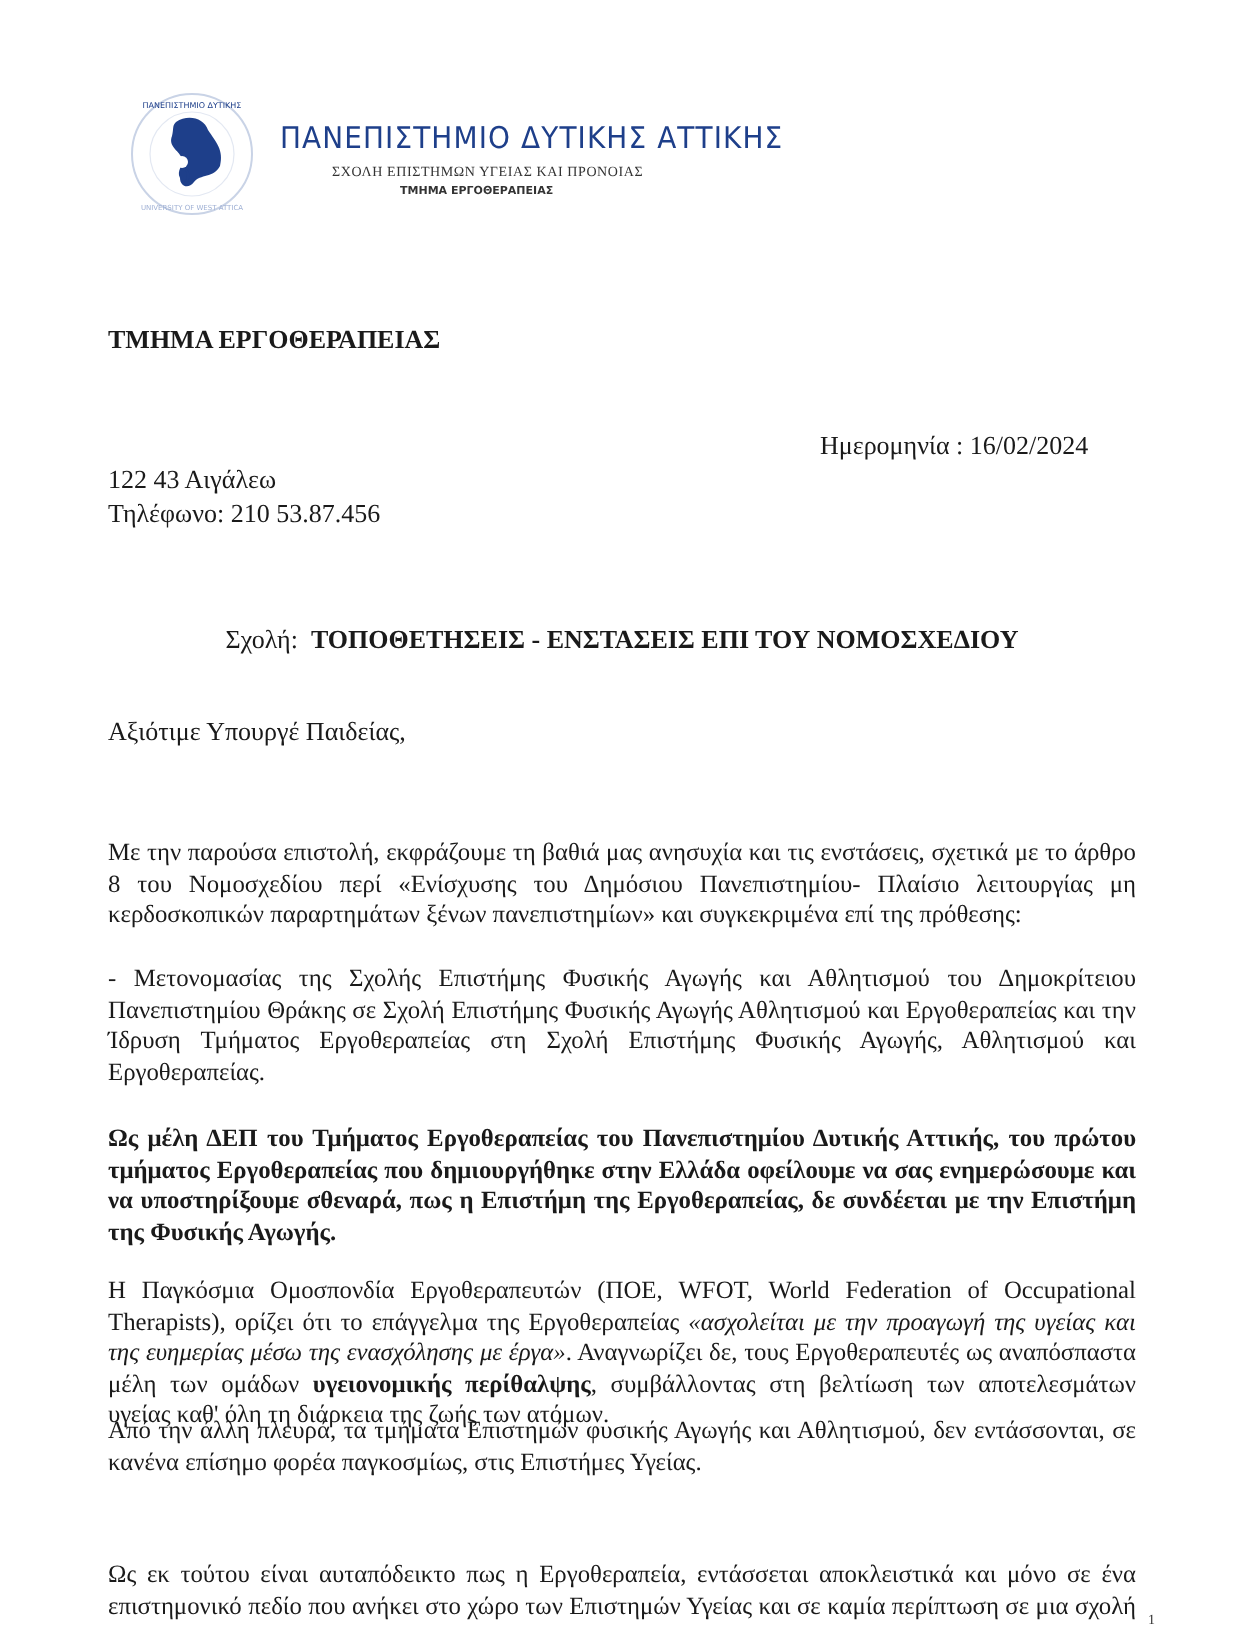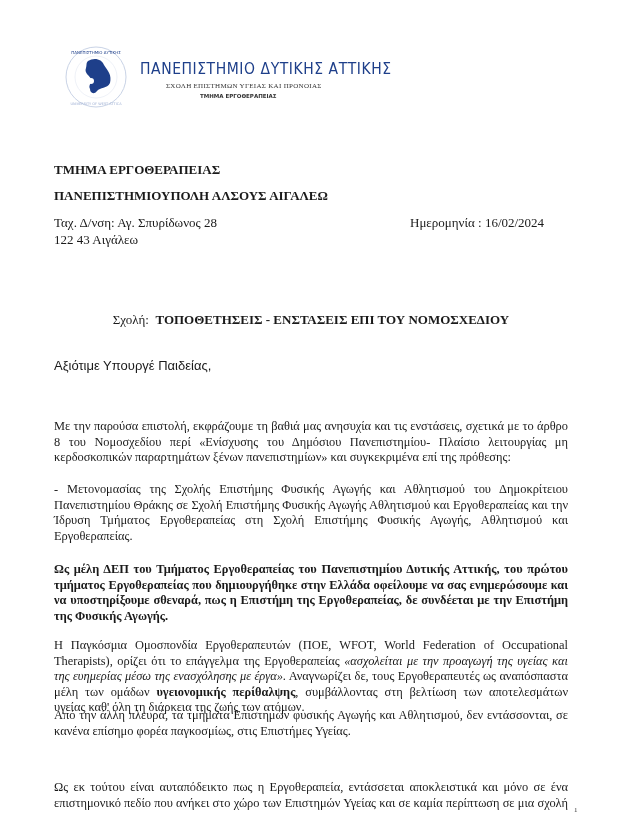--- a/index.html
+++ b/index.html
@@ -17,21 +17,21 @@
              font-size:5.5px; font-weight:bold; color:#333; white-space:nowrap; }
 
   
   .hdr { position:absolute; left:54px; font-family:"Liberation Serif",serif; font-weight:bold; font-size:13px; white-space:nowrap; }
   .addr { position:absolute; left:54px; font-family:"Liberation Serif",serif; font-size:13px; line-height:16px; white-space:nowrap; }
   .date { position:absolute; left:410px; top:215px; font-family:"Liberation Serif",serif; font-size:13px; white-space:nowrap;text-align:right; }
 
   .subject { position:absolute; left:0; width:622px; top:312px; text-align:center; font-family:"Liberation Serif",serif; font-size:13px; white-space:nowrap; }
   .subject b { font-weight:bold; }
 
-  .greet { position:absolute; left:54px; top:358px; font-family:Liberation Sans, sans-serif; font-size:13px; }
+  .greet { position:absolute; left:54px; top:358px; font-family:Liberation Serif, serif; font-size:13px; }
 
   .para { position:absolute; left:54px; width:514px; font-family:"Liberation Serif",serif; font-size:12.4px; line-height:15.6px; text-align:justify;margin-top:32px; }
   .para.bold { font-weight:bold; }
   .para i { font-style:italic; }
   .para b { font-weight:bold; }
 
   .pagenum { position:absolute; left:574px; top:806px; font-family:"Liberation Serif",serif; font-size:7px; color:#333; }
 </style>
 </head>
 <body>
@@ -46,24 +46,23 @@
     <path d="M29 40 C31 42 30 46 28 47" stroke="#1e3f8a" stroke-width="1.2" fill="none"></path>
     <text x="32" y="9" font-size="4" text-anchor="middle" fill="#1e3f8a" font-family="DejaVu Sans, sans-serif">ΠΑΝΕΠΙΣΤΗΜΙΟ ΔΥΤΙΚΗΣ</text>
     <text x="32" y="60" font-size="3.5" text-anchor="middle" fill="#9fb0d4" font-family="DejaVu Sans, sans-serif">UNIVERSITY OF WEST ATTICA</text>
   </svg>
 
   <div class="lh-title">ΠΑΝΕΠΙΣΤΗΜΙΟ ΔΥΤΙΚΗΣ ΑΤΤΙΚΗΣ</div>
   <div class="lh-school">ΣΧΟΛΗ ΕΠΙΣΤΗΜΩΝ ΥΓΕΙΑΣ ΚΑΙ ΠΡΟΝΟΙΑΣ</div>
   <div class="lh-dept">ΤΜΗΜΑ ΕΡΓΟΘΕΡΑΠΕΙΑΣ</div>
 
   <div class="hdr" style="top:162px;">ΤΜΗΜΑ ΕΡΓΟΘΕΡΑΠΕΙΑΣ</div>
-  <div class="hdr" style="top:188px;">ΠΑΝΕΠΙΣΤΗΜΙΟΥΠΟΛΗ ΑΛΣΟΥΣ ΑΙΓΑΛΕΩ</div>
 
-  <div class="addr" style="top:215px;">Ταχ. Δ/νση: Αγ. Σπυρίδωνος 28</div>
   <div class="addr" style="top:232px;">122 43 Αιγάλεω</div>
+  <div class="addr" style="top:249px;">Τηλέφωνο: 210 53.87.456</div>
 
   <div class="date">
     <span>Ημερομηνία : </span><span>16/02/2024</span>
   </div>
 
   <div class="subject">
     <span>Σχολή:</span>&nbsp;
     <b>ΤΟΠΟΘΕΤΗΣΕΙΣ - ΕΝΣΤΑΣΕΙΣ ΕΠΙ ΤΟΥ ΝΟΜΟΣΧΕΔΙΟΥ</b>
   </div>
 

